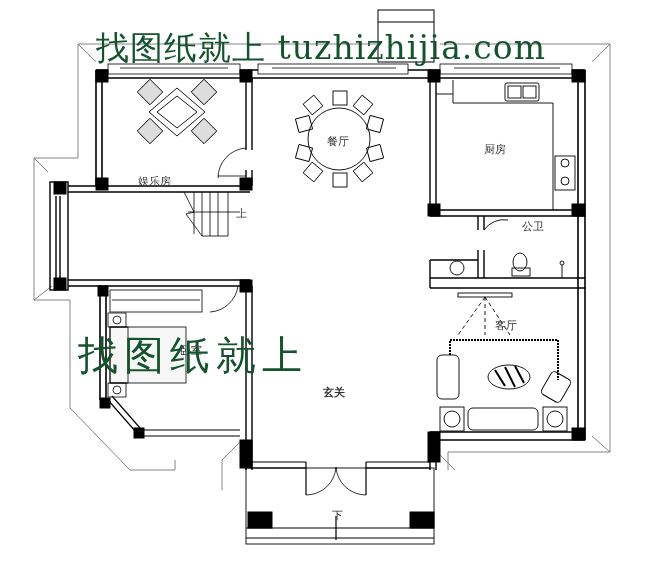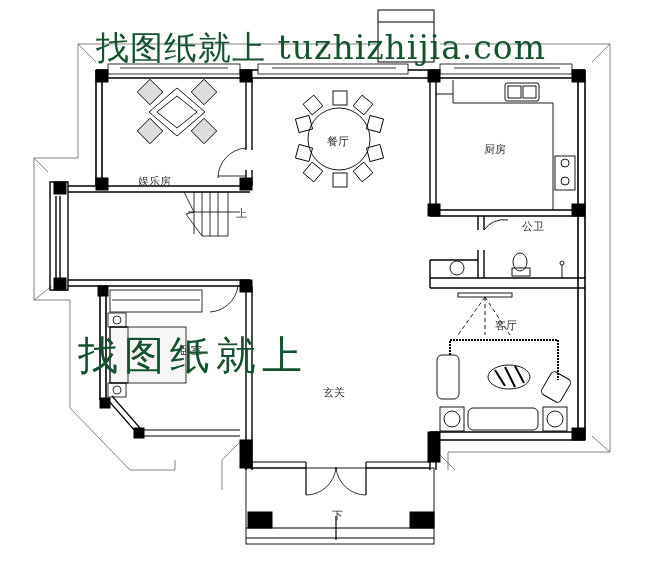--- a/index.html
+++ b/index.html
@@ -228,18 +228,18 @@
     </g>
   </g>
 </svg>
 
 <div class="lbl" style="left:138px;top:152px;margin-top:22px;">娱乐房</div>
 <div class="lbl" style="left:327px;top:134px;">餐厅</div>
 <div class="lbl" style="left:484px;top:142px;">厨房</div>
 <div class="lbl" style="left:522px;top:219px;">公卫</div>
 <div class="lbl" style="left:488px;top:318px;margin-left:7px;">客厅</div>
 <div class="lbl" style="left:180px;top:343px;">卧室</div>
-<div class="lbl" style="left:323px;top:385px;">玄关</div>
+<div class="lbl" style="left:323px;top:385px;font-weight:bold;">玄关</div>
 <div class="lbl" style="left:236px;top:206px;">上</div>
 <div class="lbl" style="left:332px;top:508px;">下</div>
 
 <div class="wm wm-top">找图纸就上 tuzhizhijia.com</div>
 <div class="wm wm-mid">找图纸就上</div>
 
 </body></html>

